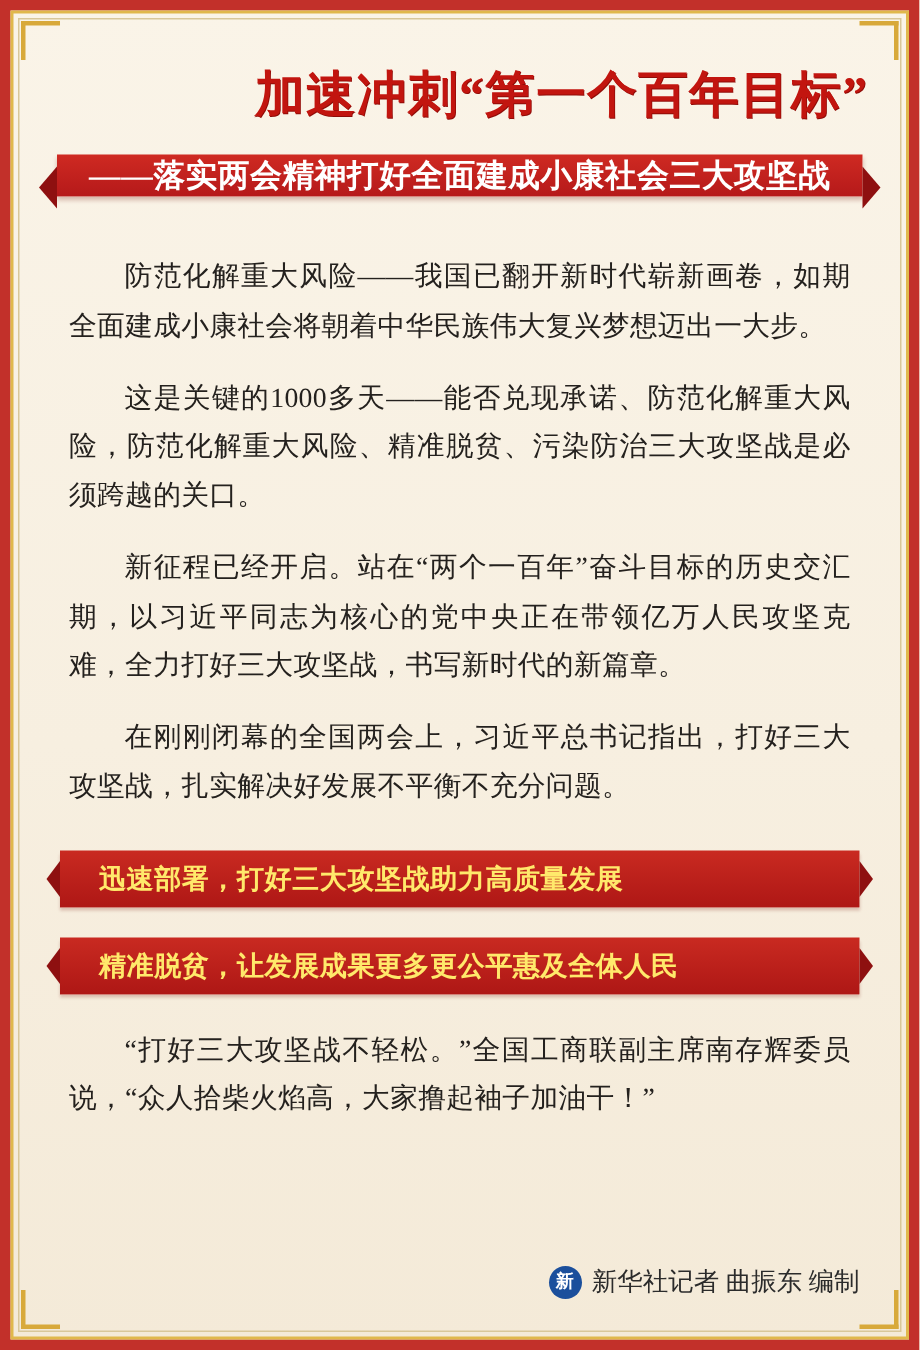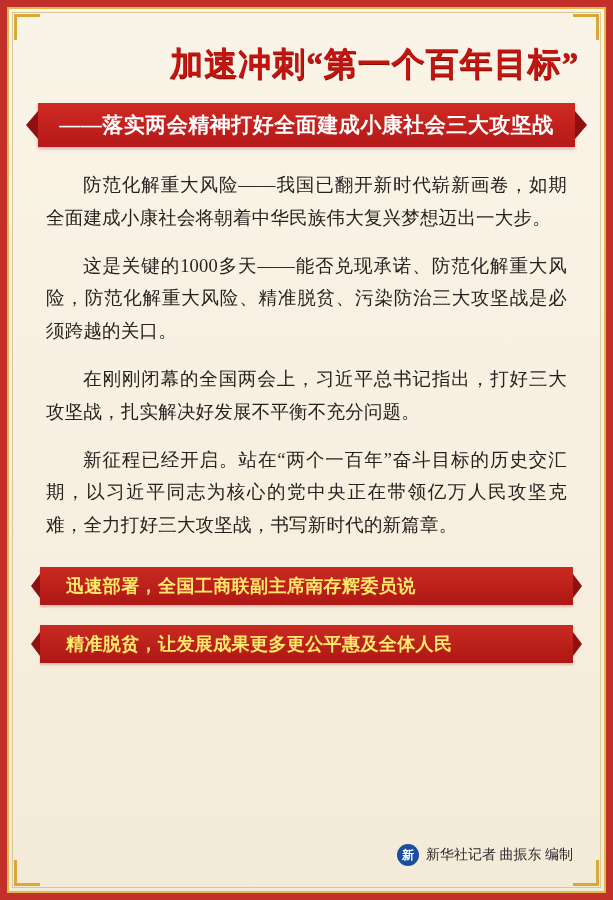--- a/index.html
+++ b/index.html
@@ -81,21 +81,21 @@
   .ribbon-wrap {
     position: relative;
     margin: 0 0 22px 0;
     height: 44px;
   }
   .ribbon {
     position: absolute;
     left: 4px;
     right: 4px;
     top: 0;
-    height: 44px;
+    height: 28px;
     background: linear-gradient(180deg, #cf2a22 0%, #b5191a 100%);
     display: flex;
     align-items: center;
     justify-content: center;
     box-shadow: 0 2px 3px rgba(120, 20, 10, 0.28);
   }
   .ribbon::before,
   .ribbon::after {
     content: "";
     position: absolute;
@@ -203,21 +203,21 @@
     background: #1b4f9c;
     color: #fff;
     display: flex;
     align-items: center;
     justify-content: center;
     font-size: 12px;
     font-weight: bold;
     font-family: "Liberation Sans", sans-serif;
   }
   .credit-text {
-    font-size: 14px;
+    font-size: 17px;
     color: #2b2b2b;
   }
 </style>
 </head>
 <body>
 
 <div class="page">
 
   <div class="frame-outer"></div>
   <div class="frame-inner"></div>
@@ -233,33 +233,36 @@
 
     <div class="ribbon-wrap">
       <div class="ribbon">
         <span class="ribbon-text">——落实两会精神打好全面建成小康社会三大攻坚战</span>
       </div>
     </div>
 
     <div class="paragraphs">
       <p class="para">防范化解重大风险——我国已翻开新时代崭新画卷，如期全面建成小康社会将朝着中华民族伟大复兴梦想迈出一大步。</p>
       <p class="para">这是关键的1000多天——能否兑现承诺、防范化解重大风险，防范化解重大风险、精准脱贫、污染防治三大攻坚战是必须跨越的关口。</p>
+      <p class="para">新征程已经开启。站在“两个一百年”奋斗目标的历史交汇期，以习近平同志为核心的党中央正在带领亿万人民攻坚克难，全力打好三大攻坚战，书写新时代的新篇章。</p>
       <p class="para">在刚刚闭幕的全国两会上，习近平总书记指出，打好三大攻坚战，扎实解决好发展不平衡不充分问题。</p>
-      <p class="para">新征程已经开启。站在“两个一百年”奋斗目标的历史交汇期，以习近平同志为核心的党中央正在带领亿万人民攻坚克难，全力打好三大攻坚战，书写新时代的新篇章。</p>
     </div>
 
     <div class="banners">
       <div class="banner">
-        <span class="banner-text">迅速部署，全国工商联副主席南存辉委员说</span>
+        <span class="banner-text">迅速部署，打好三大攻坚战助力高质量发展</span>
       </div>
       <div class="banner">
         <span class="banner-text">精准脱贫，让发展成果更多更公平惠及全体人民</span>
       </div>
     </div>
 
+    <div class="closing">
+      <p class="para">“打好三大攻坚战不轻松。”全国工商联副主席南存辉委员说，“众人拾柴火焰高，大家撸起袖子加油干！”</p>
+    </div>
 
     <div class="credit">
       <span class="credit-logo">新</span>
       <span class="credit-text">新华社记者 曲振东 编制</span>
     </div>
 
   </div>
 </div>
 
 </body></html>

